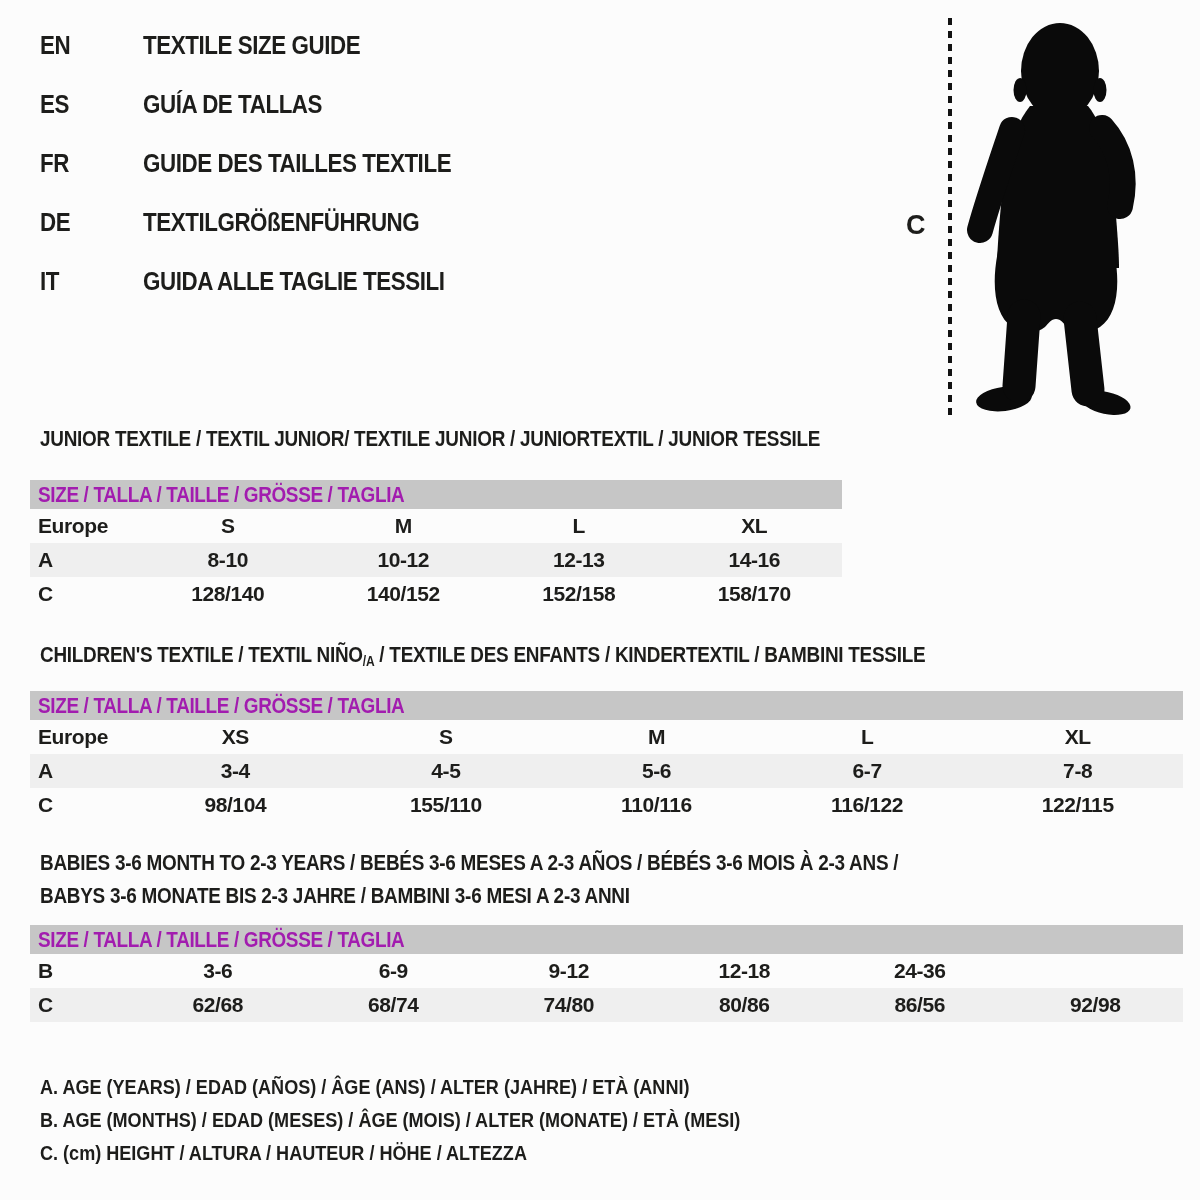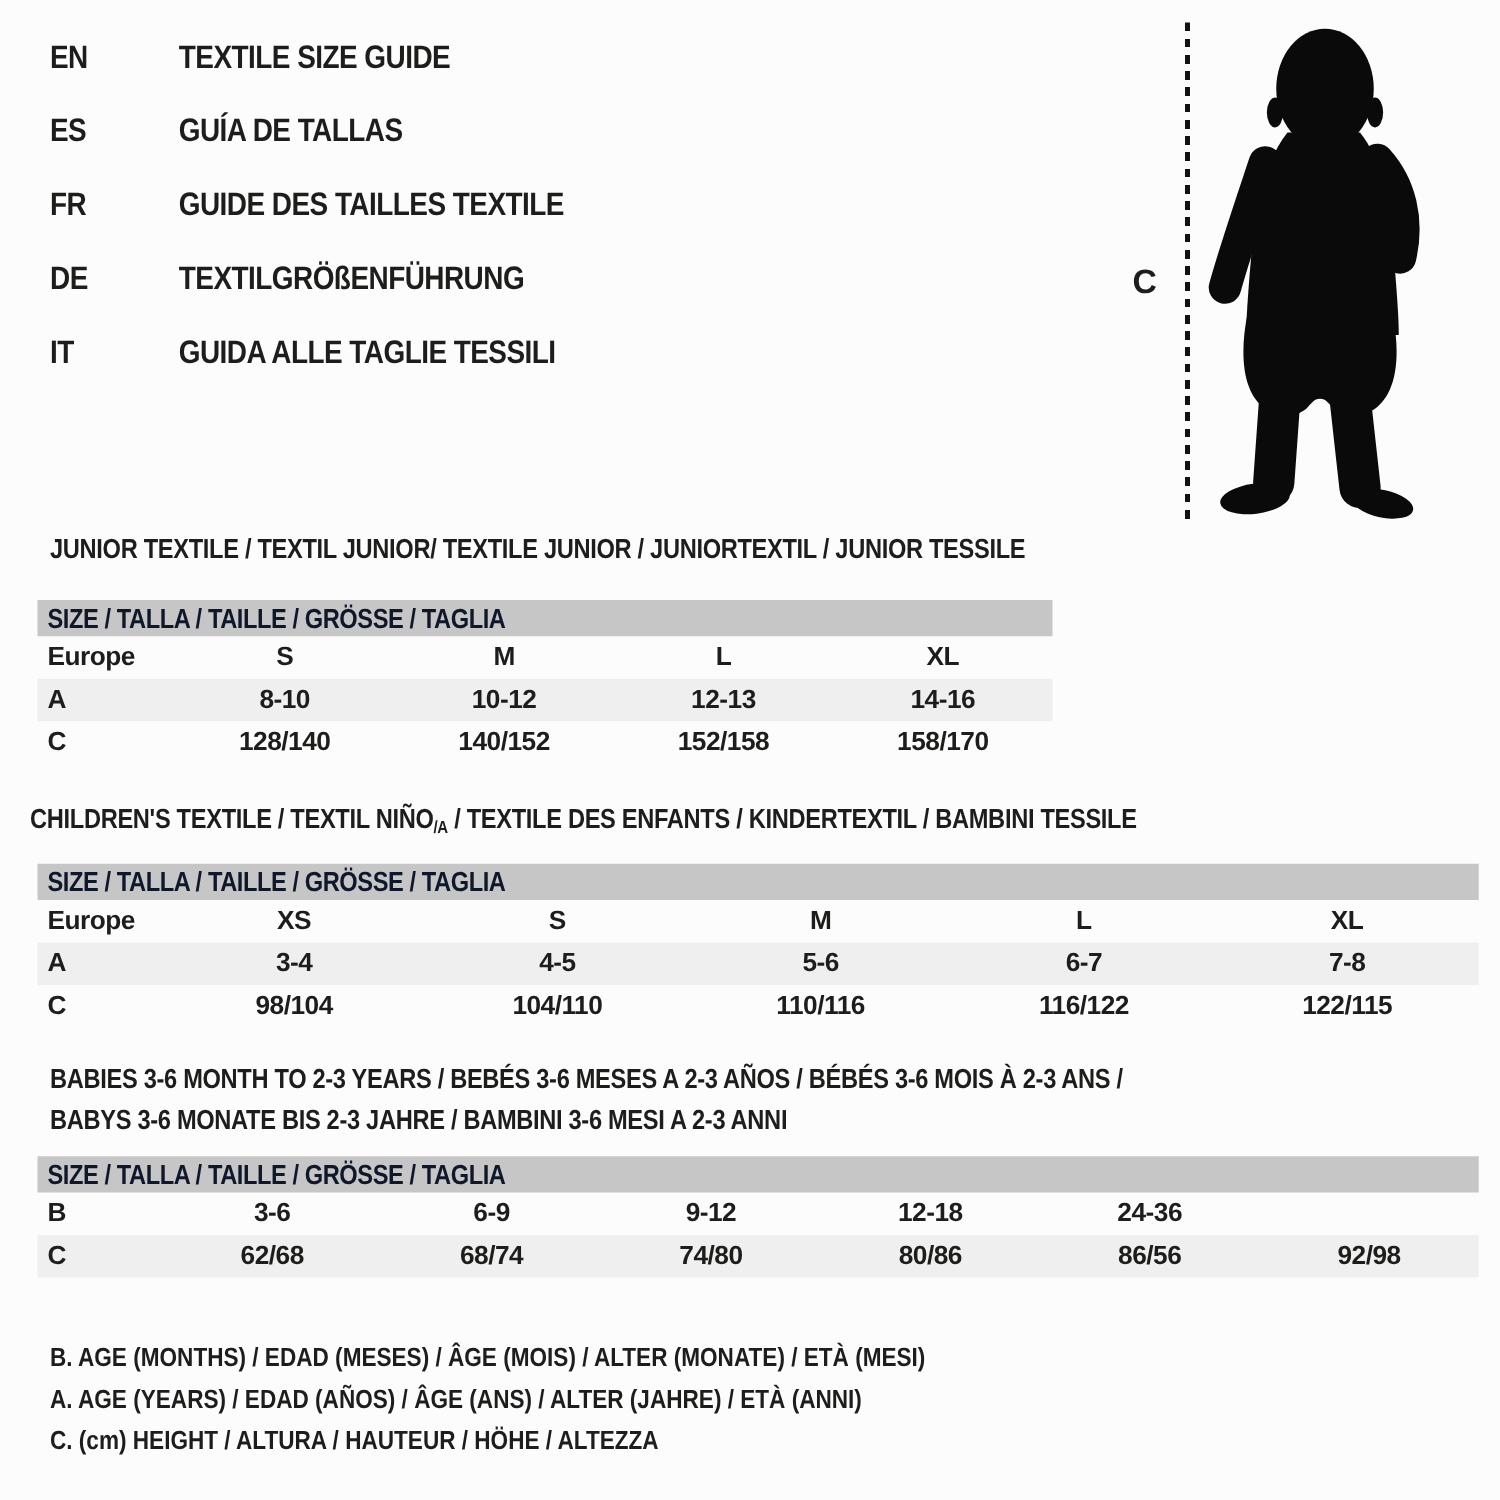--- a/index.html
+++ b/index.html
@@ -23,21 +23,21 @@
   .measure-line{left:948px;top:18px;width:4px;height:398px;
     background:repeating-linear-gradient(to bottom,#121212 0px,#121212 7px,transparent 7px,transparent 13px);}
   .c-label{left:906px;top:210px;font-size:27px;}
 
   
   .section-title{font-size:22px;letter-spacing:-0.3px;}
   .sub-a{font-size:14px;position:relative;top:4px;}
 
   
   .size-table{position:absolute;font-size:21px;letter-spacing:-0.4px;}
-  .t-head{box-sizing:border-box;height:29px;line-height:29px;background:#c6c6c6;color:#0f172a;padding-left:8px;font-size:22px;}
+  .t-head{box-sizing:border-box;height:29px;line-height:29px;background:#c6c6c6;color:#a21caf;padding-left:8px;font-size:22px;}
   .t-row{display:grid;height:34px;line-height:34px;}
   .t-row.alt{background:#efefef;}
   .junior .t-row{grid-template-columns:110px repeat(4,1fr);}
   .children .t-row{grid-template-columns:100px repeat(5,1fr);}
   .babies .t-row{grid-template-columns:100px repeat(6,1fr);}
   .t-label{padding-left:8px;text-align:left;}
   .t-cell{text-align:center;}
 
   
   .babies-title{line-height:33px;}
@@ -106,21 +106,21 @@
     </div>
     <div class="t-row">
       <div class="t-label">C</div>
       <div class="t-cell">128/140</div>
       <div class="t-cell">140/152</div>
       <div class="t-cell">152/158</div>
       <div class="t-cell">158/170</div>
     </div>
   </div>
 
-  <div class="abs section-title" style="left:24px;top:642px;">
+  <div class="abs section-title" style="left:40px;top:642px;">
     <span class="cond"><span>CHILDREN'S TEXTILE / TEXTIL NIÑO</span><span class="sub-a">/A</span><span> / TEXTILE DES ENFANTS / KINDERTEXTIL / BAMBINI TESSILE</span></span>
   </div>
   <div class="size-table children" style="left:30px;top:691px;width:1153px;">
     <div class="t-head"><span class="cond">SIZE / TALLA / TAILLE / GRÖSSE / TAGLIA</span></div>
     <div class="t-row">
       <div class="t-label">Europe</div>
       <div class="t-cell">XS</div>
       <div class="t-cell">S</div>
       <div class="t-cell">M</div>
       <div class="t-cell">L</div>
@@ -130,21 +130,21 @@
       <div class="t-label">A</div>
       <div class="t-cell">3-4</div>
       <div class="t-cell">4-5</div>
       <div class="t-cell">5-6</div>
       <div class="t-cell">6-7</div>
       <div class="t-cell">7-8</div>
     </div>
     <div class="t-row">
       <div class="t-label">C</div>
       <div class="t-cell">98/104</div>
-      <div class="t-cell">104/110</div>
+      <div class="t-cell">155/110</div>
       <div class="t-cell">110/116</div>
       <div class="t-cell">116/122</div>
       <div class="t-cell">122/115</div>
     </div>
   </div>
 
   <div class="abs section-title babies-title" style="left:40px;top:846px;">
     <div><span class="cond">BABIES 3-6 MONTH TO 2-3 YEARS / BEBÉS 3-6 MESES A 2-3 AÑOS / BÉBÉS 3-6 MOIS À 2-3 ANS /</span></div>
     <div><span class="cond">BABYS 3-6 MONATE BIS 2-3 JAHRE / BAMBINI 3-6 MESI A 2-3 ANNI</span></div>
   </div>
@@ -163,18 +163,18 @@
       <div class="t-cell">62/68</div>
       <div class="t-cell">68/74</div>
       <div class="t-cell">74/80</div>
       <div class="t-cell">80/86</div>
       <div class="t-cell">86/56</div>
       <div class="t-cell">92/98</div>
     </div>
   </div>
 
   <div class="abs legend">
+    <div><span class="cond">A. AGE (YEARS) / EDAD (AÑOS) / ÂGE (ANS) / ALTER (JAHRE) / ETÀ (ANNI)</span></div>
     <div><span class="cond">B. AGE (MONTHS) / EDAD (MESES) / ÂGE (MOIS) / ALTER (MONATE) / ETÀ (MESI)</span></div>
-    <div><span class="cond">A. AGE (YEARS) / EDAD (AÑOS) / ÂGE (ANS) / ALTER (JAHRE) / ETÀ (ANNI)</span></div>
     <div><span class="cond">C. (cm) HEIGHT / ALTURA / HAUTEUR / HÖHE / ALTEZZA</span></div>
   </div>
 
 </div>
 
 </body></html>

